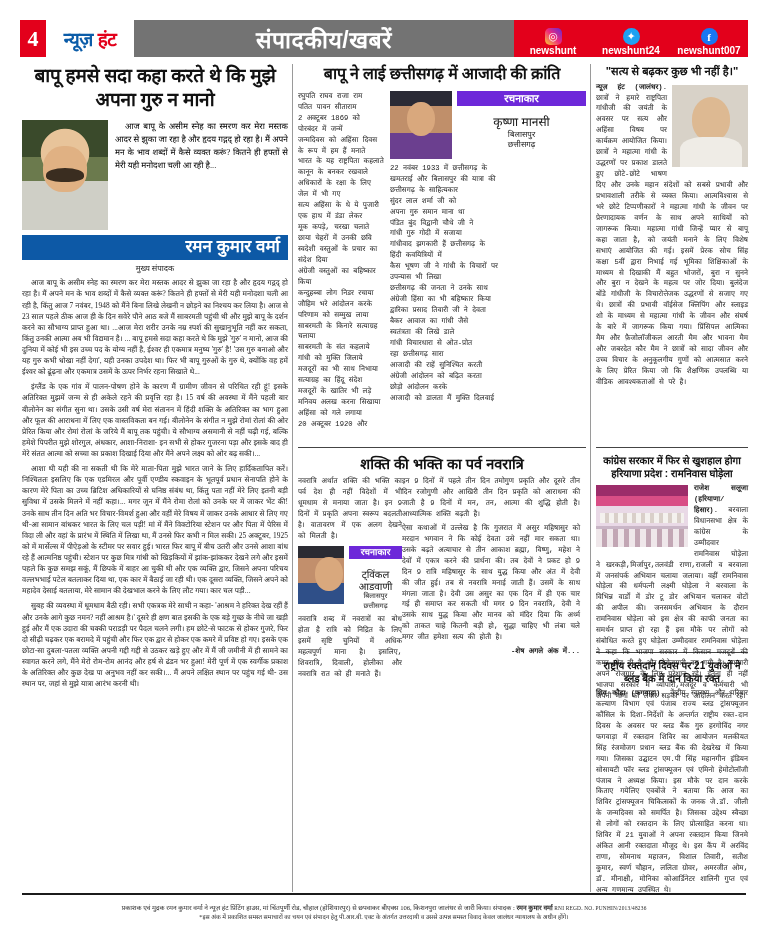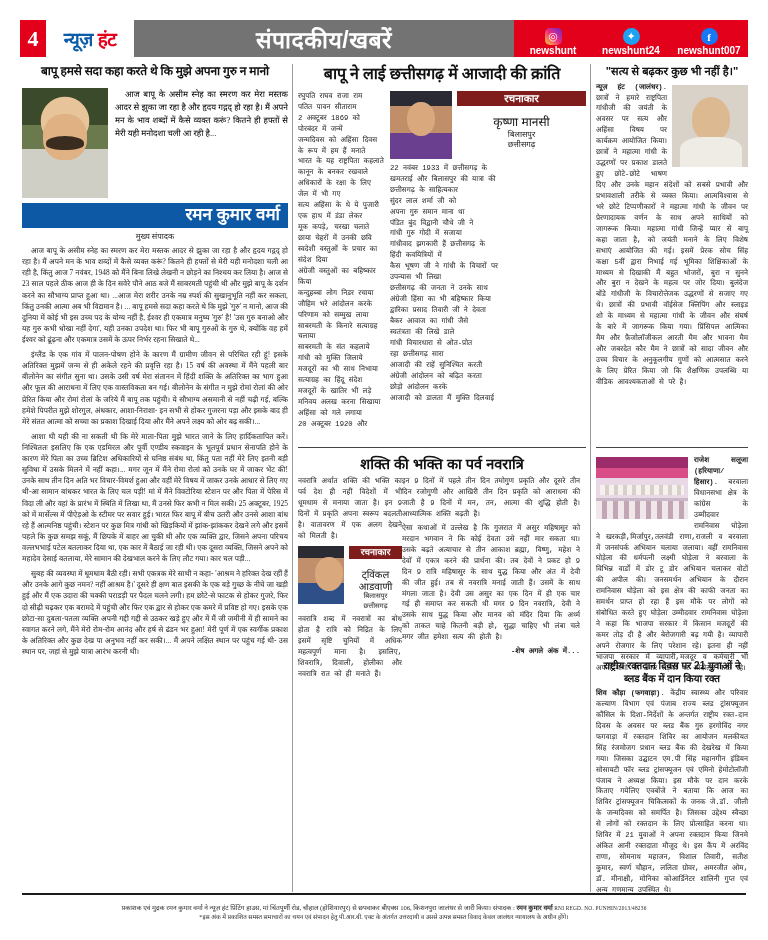--- a/index.html
+++ b/index.html
@@ -79,21 +79,21 @@
   .body-text {
     font-size: 7.4px; line-height: 1.5; color: #1a1a1a;
     text-align: justify; font-family: "Liberation Serif", serif;
     letter-spacing: 0.05px;
   }
   .body-text.ind { text-indent: 9px; }
   .lead { font-weight: bold; }
 
   
   #col-left { position: absolute; left: 22px; top: 64px; width: 266px; }
-  #lead-head { font-size: 12px; margin: 0 0 9px 0; }
+  #lead-head { font-size: 19px; margin: 0 0 9px 0; }
   .ed-top { display: flex; gap: 7px; }
   .ed-photo {
     width: 86px; height: 110px; flex: none;
     background:
       radial-gradient(circle at 50% 30%, #e8c49a 0 27%, rgba(0,0,0,0) 28%),
       linear-gradient(#3a4a2b 0 34%, #6b7a4d 34% 55%, #cfcfc6 55% 100%);
     position: relative; overflow: hidden;
   }
   .ed-photo::after{
     content:""; position:absolute; left:24px; top:48px; width:38px; height:14px;
@@ -124,21 +124,21 @@
     width: 62px; height: 68px; flex: none;
     background: linear-gradient(#2a2a35 0 22%, #c08f6a 22% 62%, #6b3f8f 62% 100%);
     position: relative; overflow: hidden;
   }
   .auth-photo::before{
     content:""; position:absolute; left:17px; top:11px; width:28px; height:34px;
     background:#d9a87d; border-radius:48%;
   }
   .auth-meta { flex: 1; text-align: center; }
   .auth-tag {
-    background: #7f1d1d; color: #fff; font-size: 10.5px; font-weight: bold;
+    background: #6d28d9; color: #fff; font-size: 10.5px; font-weight: bold;
     padding: 1px 0 2px; line-height: 1.15;
   }
   .auth-name { font-size: 12px; font-weight: normal; color: #111; margin-top: 10px; line-height:1.15;}
   .auth-city { font-size: 8px; color: #222; line-height: 1.35; font-family:"Liberation Serif",serif;}
   .mid-small { font-size: 7.2px; line-height: 1.52; color:#1a1a1a; font-family:Liberation Mono, monospace; }
 
   
   #col-right { position: absolute; left: 596px; top: 64px; width: 152px; }
   .r-head { font-size: 11.2px; font-weight: bold; text-align: center; color:#111; line-height:1.3;}
   .r-photo {
@@ -342,20 +342,21 @@
 
   <div id="col-right">
     <h2 class="r-head" style="margin:0 0 3px 0;">"सत्य से बढ़कर कुछ भी नहीं है।"</h2>
     <div class="r-photo"></div>
     <div class="mid-small" style="text-align:justify;">
       <span class="lead">न्यूज़ हंट (जालंधर)</span><span>. छात्रों ने हमारे राष्ट्रपिता गांधीजी की जयंती के अवसर पर सत्य और अहिंसा विषय पर कार्यक्रम आयोजित किया। छात्रों ने महात्मा गांधी के उद्धरणों पर प्रकाश डालते हुए छोटे-छोटे भाषण दिए और उनके महान संदेशों को सबसे प्रभावी और प्रभावशाली तरीके से व्यक्त किया। आत्मविश्वास से भरे छोटे टिप्पणीकारों ने महात्मा गांधी के जीवन पर प्रेरणादायक वर्णन के साथ अपने साथियों को जागरूक किया। महात्मा गांधी जिन्हें प्यार से बापू कहा जाता है, को जयंती मनाने के लिए विशेष सभाएं आयोजित की गई। इसमें प्रेरक सोच सिंह कक्षा 5वीं द्वारा निभाई गई भूमिका शिक्षिकाओं के माध्यम से दिखाकी मैं बहुत भोजरों, बुरा न सुनने और बुरा न देखने के महत्व पर जोर दिया। बुलंदेज बोंडे गांधीजी के विचारोत्तेजक उद्धरणों से सजाए गए थे। छात्रों की प्रभावी वॉईसेज क्लिपिंग और स्लाइड शो के माध्यम से महात्मा गांधी के जीवन और संघर्ष के बारे में जागरूक किया गया। प्रिंसिपल आत्मिका मैम और फ़ैजोलॉजीकल आरती मैम और भावना मैम और जबरदेत कौर मैम ने छात्रों को सादा जीवन और उच्च विचार के अनुकूलगीय गुणों को आत्मसात करने के लिए प्रेरित किया जो कि शैक्षणिक उपलब्धि या वीडिक आवश्यकताओं से परे है।</span>
     </div>
   </div>
 
   <div style="position:absolute; left:596px; top:455px; width:152px;">
+    <h2 class="sec-head-sm" style="margin:0 0 3px 0; font-size:10px;">कांग्रेस सरकार में फिर से खुशहाल होगा हरियाणा प्रदेश : रामनिवास घोड़ेला</h2>
     <div class="rally-photo"></div>
     <div class="mid-small" style="text-align:justify;">
       <span class="lead">राजेश सलूजा (हरियाणा/हिसार)</span><span>. बरवाला विधानसभा क्षेत्र के कांग्रेस के उम्मीदवार रामनिवास घोड़ेला ने खरकड़ी,मिर्जापुर,तलवंडी राणा,राजली व बरवाला में जनसंपर्क अभियान चलाया जलाया। वहीं रामनिवास घोड़ेला की धर्मपत्नी लक्ष्मी घोड़ेला ने बरवाला के विभिन्न वार्डों में डोर टू डोर अभियान चलाकर वोटों की अपील की। जनसमर्थन अभियान के दौरान रामनिवास घोड़ेला को इस क्षेत्र की काफी जनता का समर्थन प्राप्त हो रहा हैं इस मौके पर लोगों को संबोधित करते हुए घोड़ेला उम्मीदवार रामनिवास घोड़ेला ने कहा कि भाजपा सरकार में किसान मजदूरों की कमर तोड़ दी है और बेरोजगारी बढ़ गयी है। व्यापारी अपने रोजगार के लिए परेशान रहे। इतना ही नहीं भाजपा सरकार में व्यापारी,मजदूर व कर्मचारी भी अपनी मांगों को लेकर सड़कों पर आंदोलन करते रहे।</span>
     </div>
   </div>
 
   <div style="position:absolute; left:596px; top:660px; width:152px;">
     <h2 class="sec-head-sm" style="margin:0 0 3px 0; font-size:10px;">राष्ट्रीय रक्तदान दिवस पर 21 युवाओं ने ब्लड बैंक में दान किया रक्त</h2>
     <div class="mid-small" style="text-align:justify;">
       <span class="lead">शिव कौड़ा (फगवाड़ा)</span><span>. केंद्रीय स्वास्थ्य और परिवार कल्याण विभाग एवं पंजाब राज्य ब्लड ट्रांसफ्यूजन कौंसिल के दिशा-निर्देशों के अन्तर्गत राष्ट्रीय रक्त-दान दिवस के अवसर पर ब्लड बैंक गुरु हरगोविंद नगर फगवाड़ा में रक्तदान शिविर का आयोजन मलकीयत सिंह रंजमोजग प्रधान ब्लड बैंक की देखरेख में किया गया। जिसका उद्घाटन एम.पी सिंह महानगीन इंडियन सोसायटी फॉर ब्लड ट्रांसफ्यूजन एवं एमिनो हेमोटोलॉजी पंजाब ने अध्यक्ष किया। इस मौके पर दान करके किताए गयेलिए एवबोंजे ने बताया कि आज का शिविर ट्रांसफ्यूजन चिकित्सकों के जनक जे.डॉ. जीली के जन्मदिवस को समर्पित है। जिसका उद्देश्य स्वैच्छा से लोगों को रक्तदान के लिए प्रोत्साहित करना था। शिविर में 21 युवाओं ने अपना रक्तदान किया जिनमे अंकित आनी रक्तदाता मौजूद थे। इस कैंप में अरविंद राणा, सोमनाथ महाजन, विशाल तिवारी, सतीश कुमार, स्वर्ण चौहान, ललिता ग्रोवर, अमरजीत ओम, डॉ. मीनाक्षी, मोनिका कोआर्डिनेटर शालिनी गुप्त एवं अन्य गणमान्य उपस्थित थे।</span>

